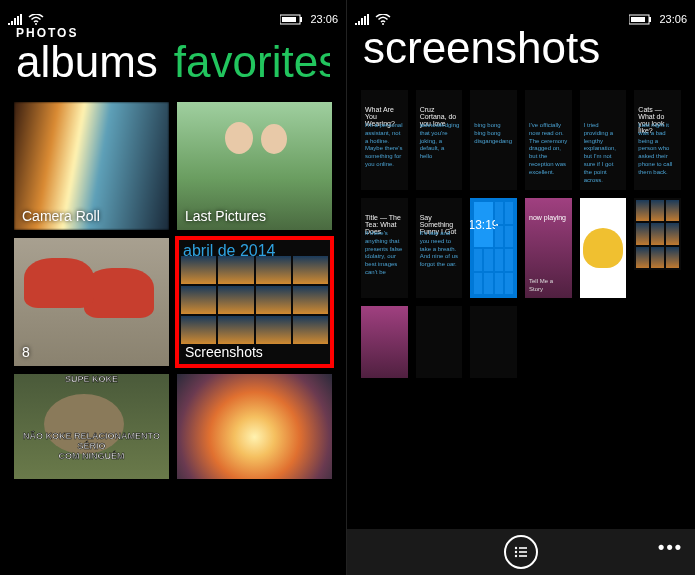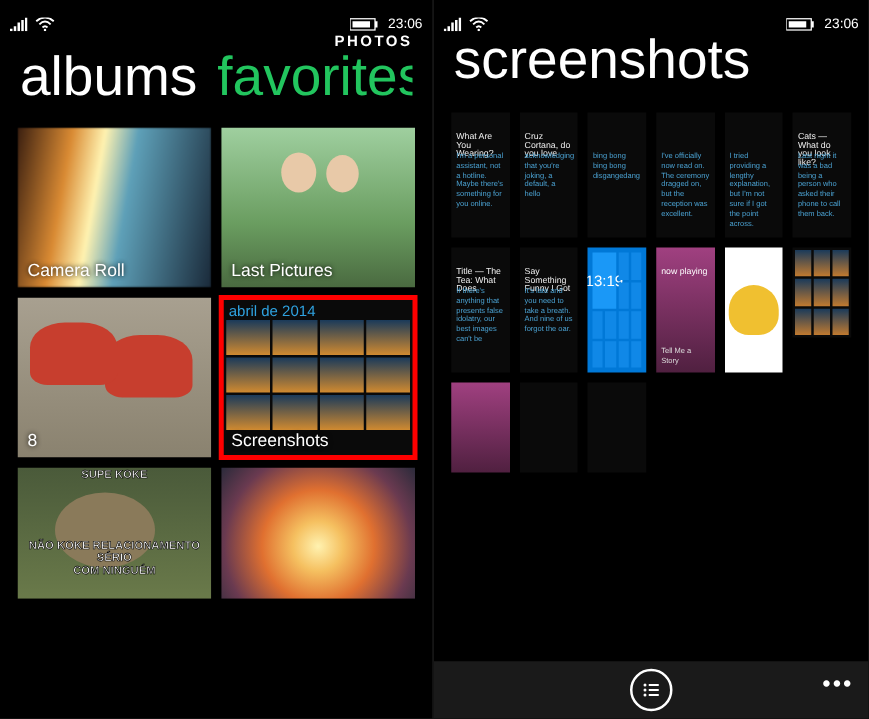--- a/index.html
+++ b/index.html
@@ -27,21 +27,21 @@
     align-items: center;
     justify-content: space-between;
     padding: 16px 8px 0 8px;
     color: #fff;
     font-size: 11px;
   }
   .status .left-icons, .status .right-icons { display: flex; align-items: center; gap: 6px; }
   .signal-icon svg, .wifi-icon svg, .battery-icon svg { display: block; }
 
   
-  .hub-header { padding: 4px 16px 10px 16px; color: #fff; text-align: right; }
+  .hub-header { padding: 4px 16px 10px 16px; color: #fff; }
   .hub-app { font-size: 12px; letter-spacing: 2px; font-weight: 600; }
   .hub-pivot { display: flex; gap: 16px; align-items: baseline; white-space: nowrap; overflow: hidden; }
   .hub-pivot .pivot-item { font-size: 44px; font-weight: 200; color: #fff; line-height: 1; }
   .hub-pivot .pivot-item.inactive { color: #22c55e; }
 
   
   .albums { padding: 8px 14px 0 14px; display: grid; grid-template-columns: 1fr 1fr; gap: 8px; }
   .album-tile {
     position: relative;
     width: 100%;
@@ -55,21 +55,21 @@
     left: 8px; bottom: 6px;
     font-size: 14px;
     font-weight: 400;
     text-shadow: 0 0 4px #000;
   }
   .highlight { outline: 4px solid #ff0000; outline-offset: -2px; }
   .month-label {
     position: absolute;
     top: 4px; left: 6px;
     color: #2fa2e0;
-    font-size: 12px;
+    font-size: 16px;
   }
 
   
   .thumb { width: 100%; height: 100%; }
   .t-camera { background: linear-gradient(100deg, #3a1f10 0%, #d98a33 25%, #fff2b0 40%, #5ea0b8 55%, #1a2a3a 100%); filter: blur(1px); }
   .t-saved { background: linear-gradient(180deg, #9fcf9f 0%, #6a9d60 60%, #4a6a40 100%); position: relative; }
   .t-saved::before, .t-saved::after { content:""; position:absolute; border-radius:50%; }
   .t-saved::before { width:28px; height:32px; background:#e8c9a8; top:20px; left:48px; }
   .t-saved::after { width:26px; height:30px; background:#e8c9a8; top:22px; left:84px; }
   .t-shoes { background: linear-gradient(180deg, #a8a090 0%, #8a826f 100%); position: relative; }

